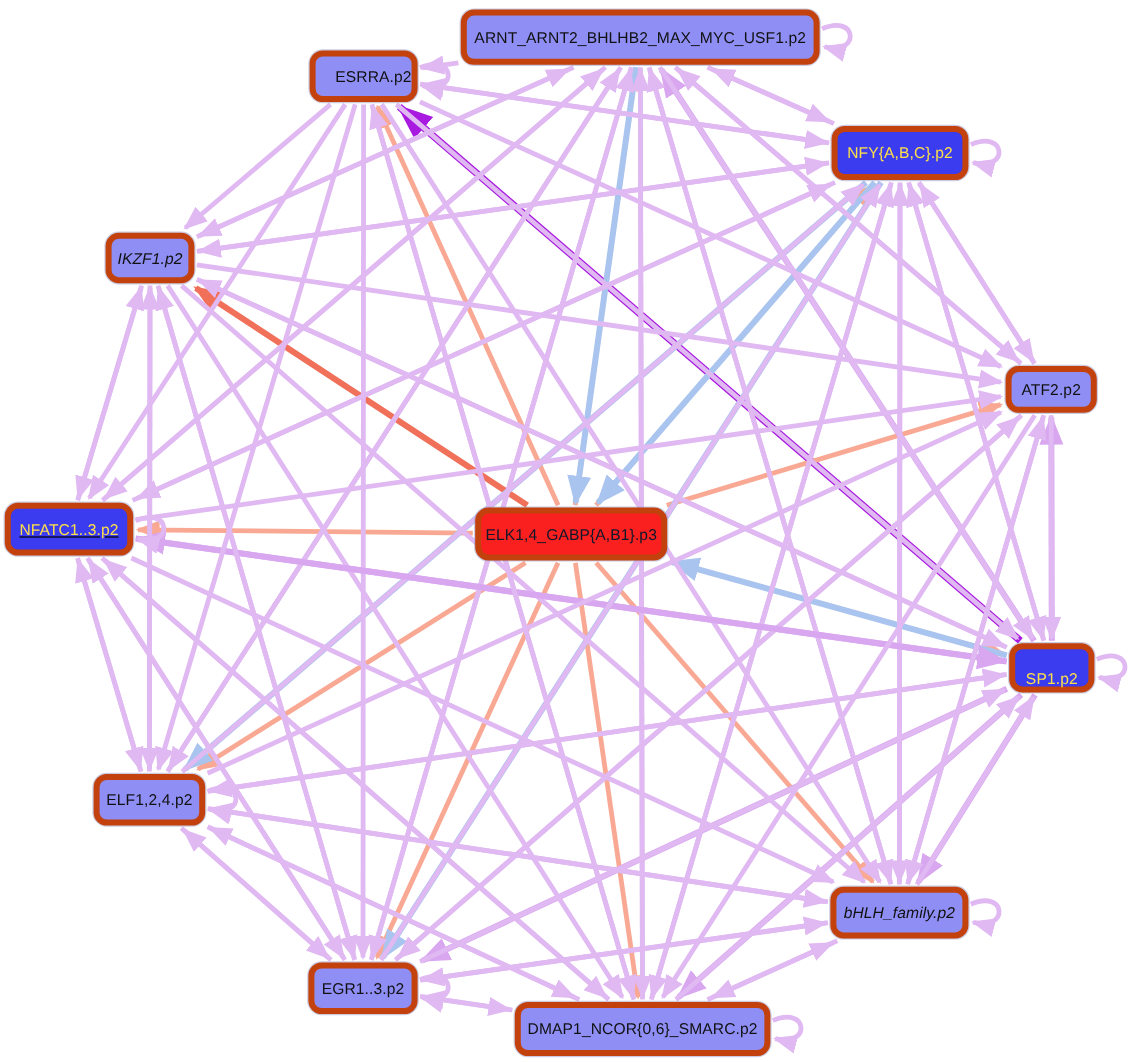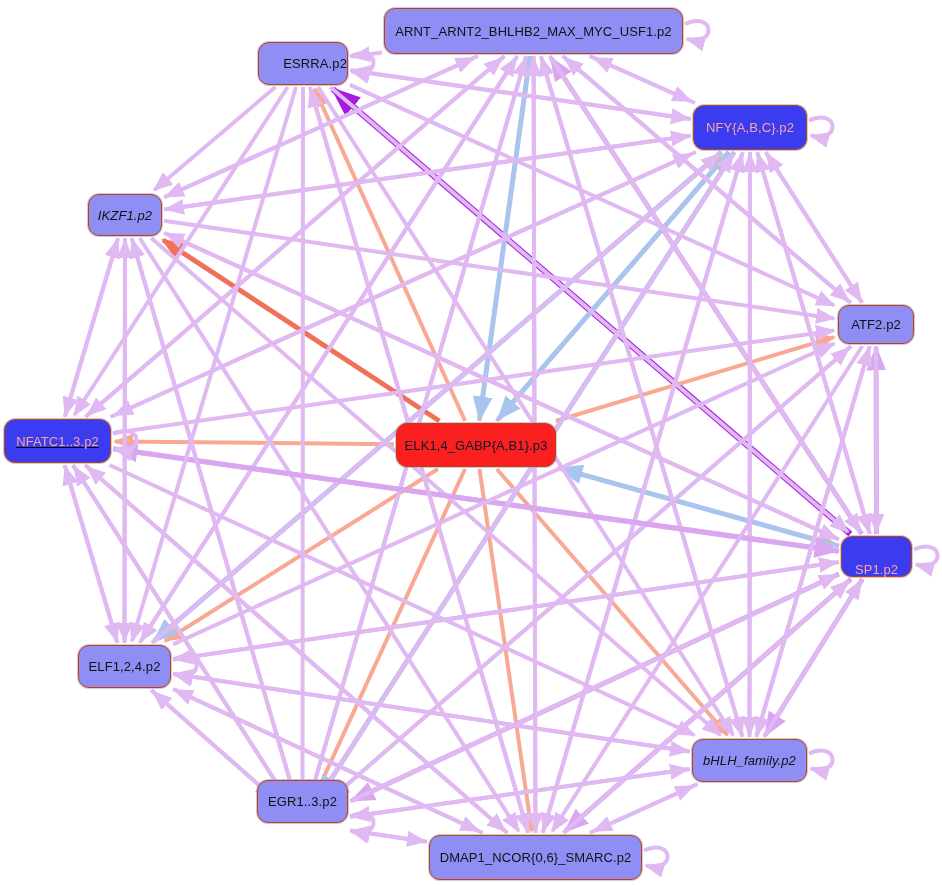--- a/index.html
+++ b/index.html
@@ -1,28 +1,28 @@
 <!DOCTYPE html>
 <html><head>
 <meta charset="utf-8">
 <style>
   html,body{margin:0;padding:0;background:#ffffff;}
   #stage{position:relative;width:942px;height:885px;background:#ffffff;overflow:hidden;
          font-family:"Liberation Sans", sans-serif;}
   svg#edges{position:absolute;left:0;top:0;width:942px;height:885px;}
   .node{position:absolute;box-sizing:border-box;border-radius:11px;
         display:flex;align-items:center;justify-content:center;
-        border:1px solid #c2410c;
+        border:5px solid #c2410c;
         box-shadow:0 0 0 1px rgba(160,160,200,0.55);
         white-space:nowrap;}
   .node .lbl{font-size:13px;line-height:1;letter-spacing:0.1px;}
   .node.light{background:#8e8ef5;}
   .node.light .lbl{color:#111111;}
   .node.strong{background:#3b3bf0;}
-  .node.strong .lbl{color:#fca5a5;}
+  .node.strong .lbl{color:#fde047;}
   .node.center{background:#fb2020;}
   .node.center .lbl{color:#0f172a;}
 </style>
 </head>
 <body>
 
 <div id="stage">
   <svg id="edges">
       <defs>
         <marker id="arrow-light_violet" viewBox="0 0 10 10" refX="9" refY="5" markerWidth="5" markerHeight="5" orient="auto-start-reverse" markerUnits="strokeWidth">
@@ -188,20 +188,20 @@
       </div>
       <div class="node strong" style="left: 841px; top: 536px; width: 71px; height: 41px; align-items: flex-end;">
         <span class="lbl">SP1.p2</span>
       </div>
       <div class="node light" style="left: 78px; top: 645px; width: 93px; height: 43px;">
         <span class="lbl">ELF1,2,4.p2</span>
       </div>
       <div class="node light" style="left: 692px; top: 739px; width: 115px; height: 43px; font-style: italic;">
         <span class="lbl">bHLH_family.p2</span>
       </div>
-      <div class="node light" style="left: 257px; top: 780px; width: 91px; height: 43px;">
+      <div class="node light" style="left: 257px; top: 802px; width: 91px; height: 43px;">
         <span class="lbl">EGR1..3.p2</span>
       </div>
       <div class="node light" style="left: 429px; top: 835px; width: 213px; height: 45px;">
         <span class="lbl">DMAP1_NCOR{0,6}_SMARC.p2</span>
       </div>
     </div>
 </div>
 
 </body></html>

